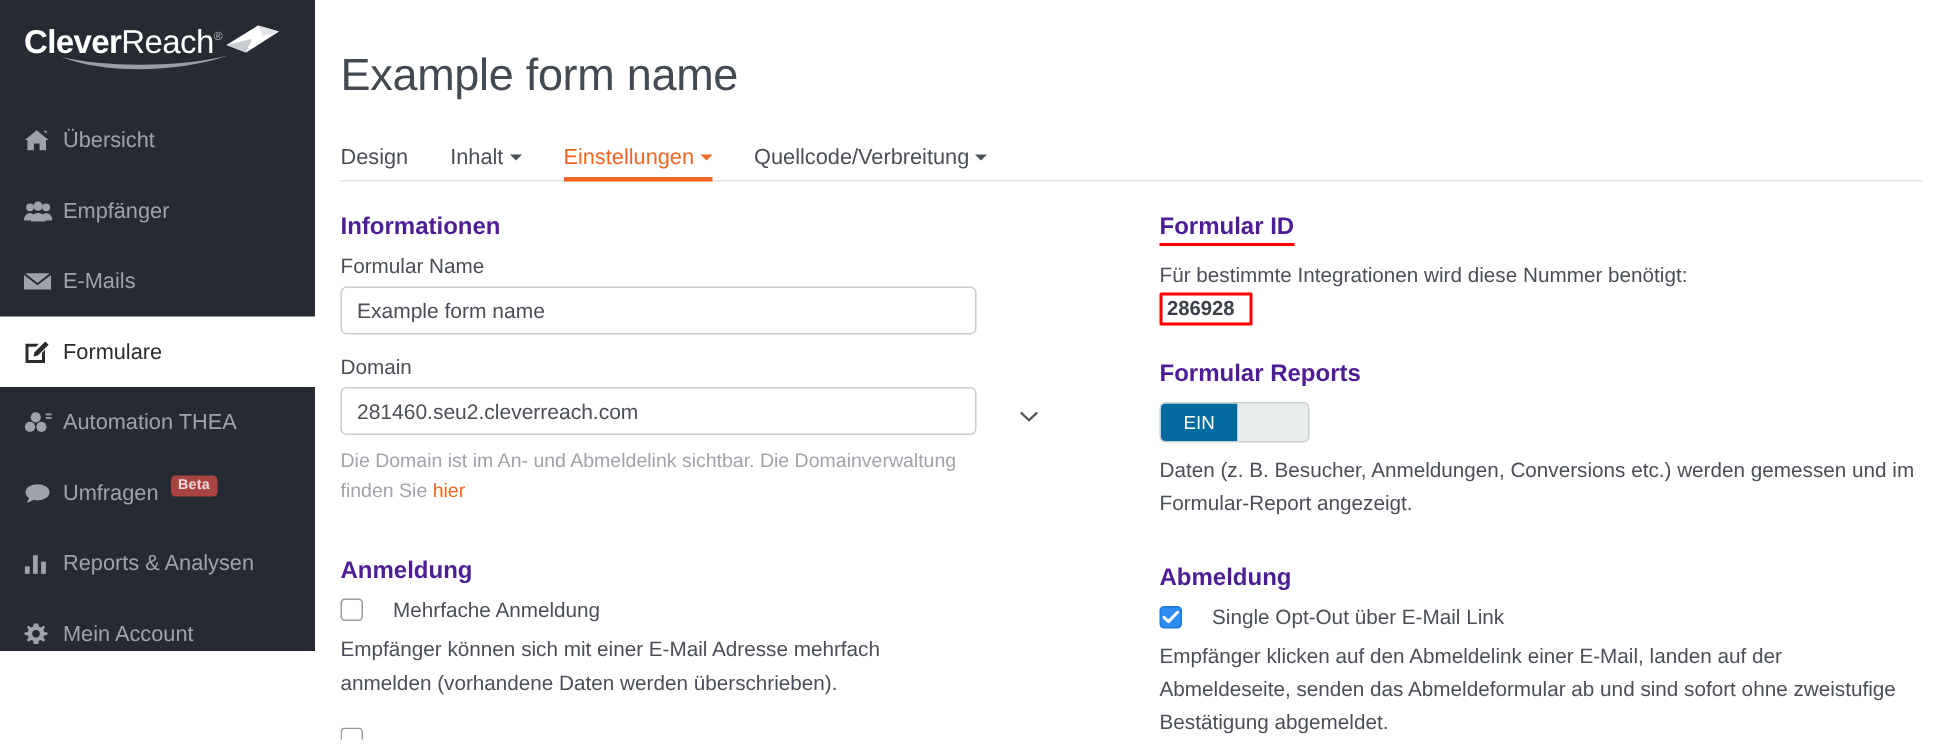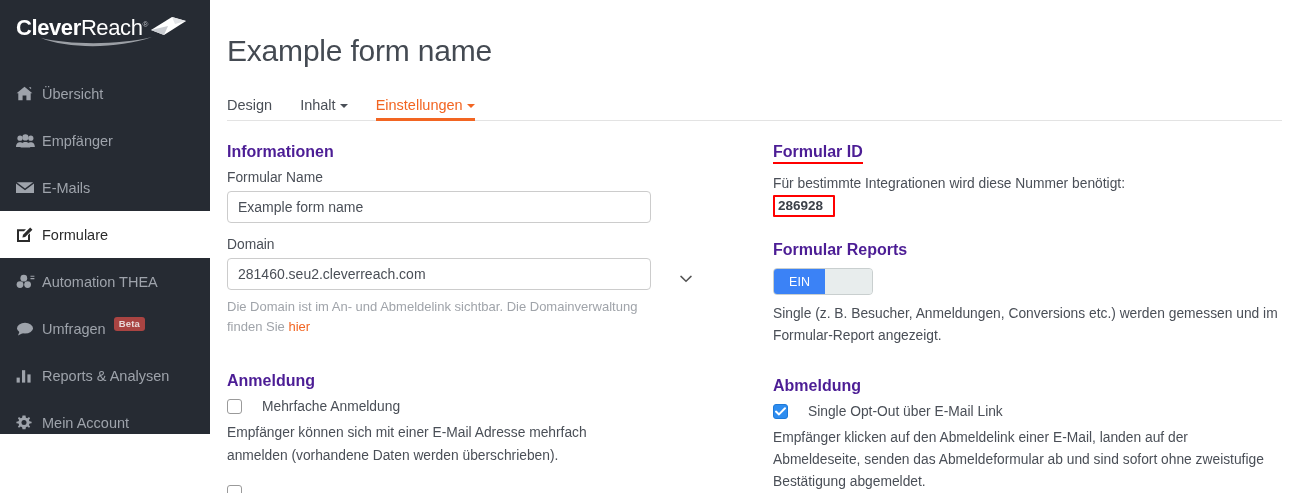--- a/index.html
+++ b/index.html
@@ -132,21 +132,21 @@
     display: inline-block; font-size: 13.5px; font-weight: bold; color: #3c4149;
     border: 2px solid #ff0000; padding: 1px 10px 2px 3px; border-radius: 1px;
   }
 
   .toggle {
     display: inline-flex; width: 100px; height: 27px;
     border: 1px solid #c9cfcf; border-radius: 4px; overflow: hidden;
     cursor: pointer; background: #e8eded;
   }
   .toggle .on {
-    width: 51px; background: #3b82f6; color: #fff;
+    width: 51px; background: #0369a1; color: #fff;
     display: flex; align-items: center; justify-content: center;
     font-size: 12.5px;
   }
   .toggle .off { flex: 1; background: #e8eded; }
 
   .para {
     font-size: 13.8px; color: #4a4f57; line-height: 1.6; margin-top: 8px;
   }
   #col-left .para { width: 420px; }
   #col-right .para { width: 512px; }
@@ -302,20 +302,23 @@
 
     <div id="tabs">
       <div class="tab">
         <span>Design</span>
       </div>
       <div class="tab">
         <span>Inhalt</span><span class="caret"></span>
       </div>
       <div class="tab active">
         <span>Einstellungen</span><span class="caret"></span>
+      </div>
+      <div class="tab">
+        <span>Quellcode/Verbreitung</span><span class="caret"></span>
       </div>
     </div>
 
     <div id="cols">
 
       <div id="col-left">
 
         <div class="sec-title">Informationen</div>
 
         <div class="field-label">Formular Name</div>
@@ -368,21 +371,21 @@
         <div style="height:24px"></div>
 
         <div class="sec-title">Formular Reports</div>
 
         <div class="toggle">
           <div class="on">EIN</div>
           <div class="off"></div>
         </div>
 
         <div class="para">
-          <span>Single (z. B. Besucher, Anmeldungen, Conversions etc.) werden gemessen und im</span><br>
+          <span>Daten (z. B. Besucher, Anmeldungen, Conversions etc.) werden gemessen und im</span><br>
           <span>Formular-Report angezeigt.</span>
         </div>
 
         <div style="height:30px"></div>
 
         <div class="sec-title">Abmeldung</div>
 
         <div class="cbrow">
           <span class="cb checked">
             <svg width="11" height="9" viewBox="0 0 11 9">

